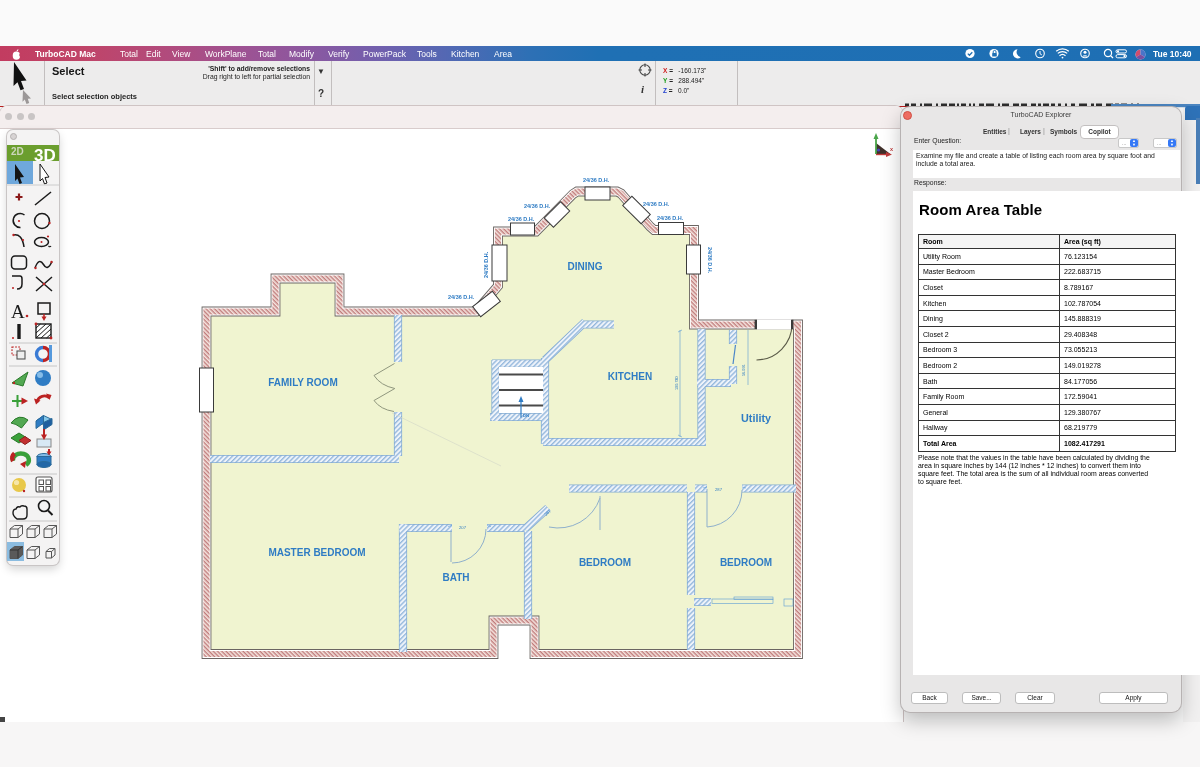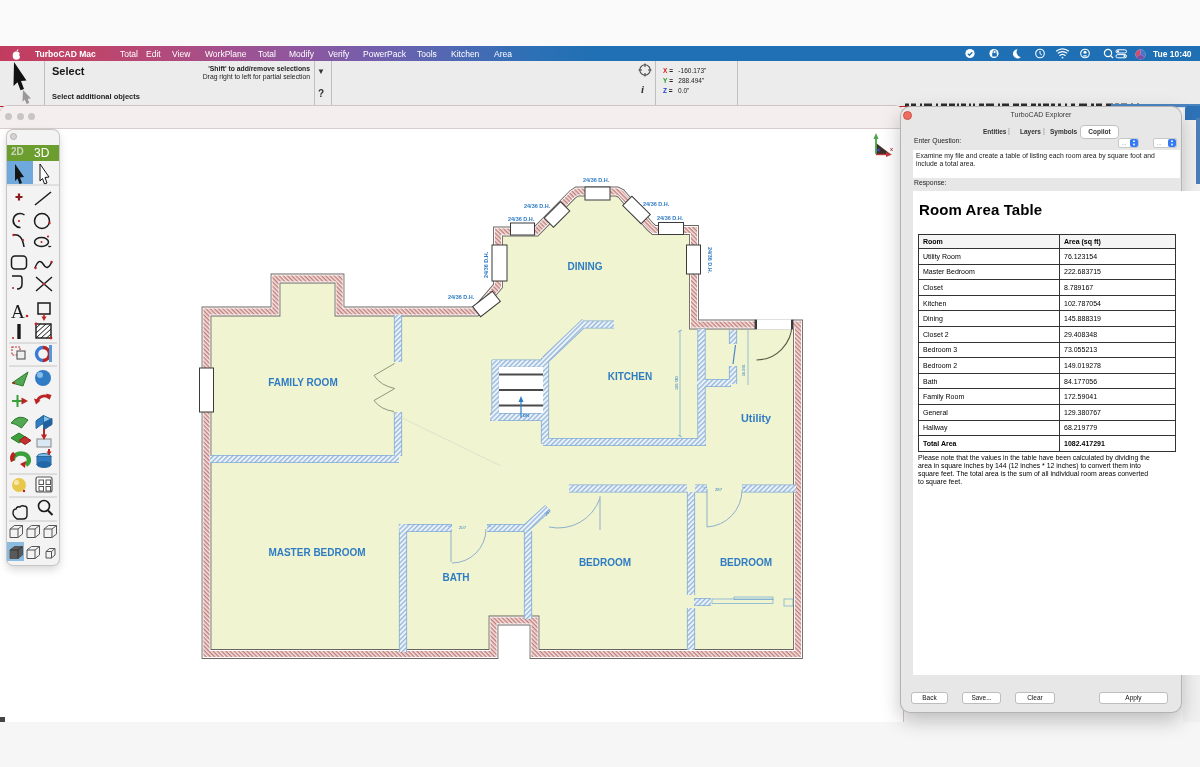--- a/index.html
+++ b/index.html
@@ -65,21 +65,21 @@
 </div>
 <div class="abs" id="toolbar">
 <svg class="abs" style="left:12px;top:1px" width="28" height="42" viewBox="0 0 28 42">
       <path d="M2 0 L14.5 18.5 L9 19 L12 27 L8.5 28.3 L5.5 20.2 L1.5 24 Z" fill="#111"></path>
       <path d="M11 28 L19 36.5 L15.8 36.8 L17.2 41 L14.5 42 L12.8 37.5 L10.5 39.8 Z" fill="#9b9797"></path>
     </svg>
 <div class="vd" style="left:44px"></div>
 <span class="abs" style="left:52px;top:64px;position:fixed"></span>
 <div class="abs" style="left:52px;top:4px;font-size:11px;font-weight:bold;color:#151515">Select</div>
 <div class="abs" style="left:120px;top:4px;width:190px;text-align:right;font-size:6.8px;color:#222;line-height:8.2px"><b>'Shift' to add/remove selections</b><br>Drag right to left for partial selection</div>
-<div class="abs" style="left:52px;top:31px;font-size:7.5px;font-weight:bold;color:#222">Select additional objects</div>
+<div class="abs" style="left:52px;top:31px;font-size:7.5px;font-weight:bold;color:#222">Select selection objects</div>
 <div class="vd" style="left:314px"></div>
 <div class="abs" style="left:317px;top:6px;font-size:8px;color:#333">▼</div>
 <div class="abs" style="left:318px;top:27px;font-size:10px;font-weight:bold;color:#333">?</div>
 <div class="vd" style="left:331px"></div>
 <svg class="abs" style="left:638px;top:2px" width="14" height="14" viewBox="0 0 14 14" stroke="#444" fill="none">
       <circle cx="7" cy="7" r="5.2" stroke-width="1.1"></circle>
       <path d="M7 0.5 V4 M7 10 V13.5 M0.5 7 H4 M10 7 H13.5" stroke-width="1.1"></path>
     </svg>
 <div class="abs" style="left:641px;top:22px;font-size:11px;font-style:italic;font-family:'Liberation Serif',serif;color:#333;font-weight:bold">i</div>
 <div class="vd" style="left:655px"></div>
@@ -205,21 +205,21 @@
 <text x="890" y="151" font-size="5.5" fill="#c03a3a" font-weight="bold">x</text>
 <circle cx="878.5" cy="150" r="1.6" fill="#4444bb"></circle>
 </g>
 </svg>
 <div class="abs" style="left:0;top:611px;width:5px;height:5px;background:#444"></div>
 </div>
 <div class="abs" id="palette" style="left:7px;top:130px;width:52px;height:435px;background:#f4f3f3;border-radius:6px;box-shadow:0 0 0 1px #c9c5c5,0 4px 10px rgba(0,0,0,.18)">
 <div class="abs" style="left:3px;top:2.5px;width:5px;height:5px;border-radius:50%;background:#d7d3d3;border:1px solid #b5b1b1"></div>
 <div class="abs" style="left:0;top:15px;width:52px;height:16px;background:#6b9e2e">
 <span class="abs" style="left:4px;top:1px;font-size:10px;font-weight:bold;color:#ccd6bb">2D</span>
-<span class="abs" style="left:27px;top:1px;font-size:12px;font-weight:normal;color:#fff">3D</span>
+<span class="abs" style="left:27px;top:1px;font-size:17px;font-weight:bold;color:#fff">3D</span>
 </div>
 <svg class="abs" style="left:0;top:31px" width="52" height="404" viewBox="0 0 52 404">
 <rect x="0" y="0" width="26" height="23" fill="#6fa8dc"></rect>
 <path d="M8 3 L17 16 L13 16.5 L15 22 L12.5 23 L10.5 17.5 L8 20 Z" fill="#151515"></path>
 <path d="M33 3 L42 16 L38 16.5 L40 22 L37.5 23 L35.5 17.5 L33 20 Z" fill="#fff" stroke="#151515" stroke-width="1"></path>
 <line x1="0" y1="24" x2="52" y2="24" stroke="#cccccc"></line>
 <g stroke="#1a1a1a" stroke-width="1.5" fill="none">
 <path d="M12 32.5 v7 M8.5 36 h7" stroke="#8b1a1a" stroke-width="2.2"></path>
 <path d="M28 44 L44 31"></path>
 <path d="M17.5 54 a7 7 0 1 0 -4 12.5"></path>

